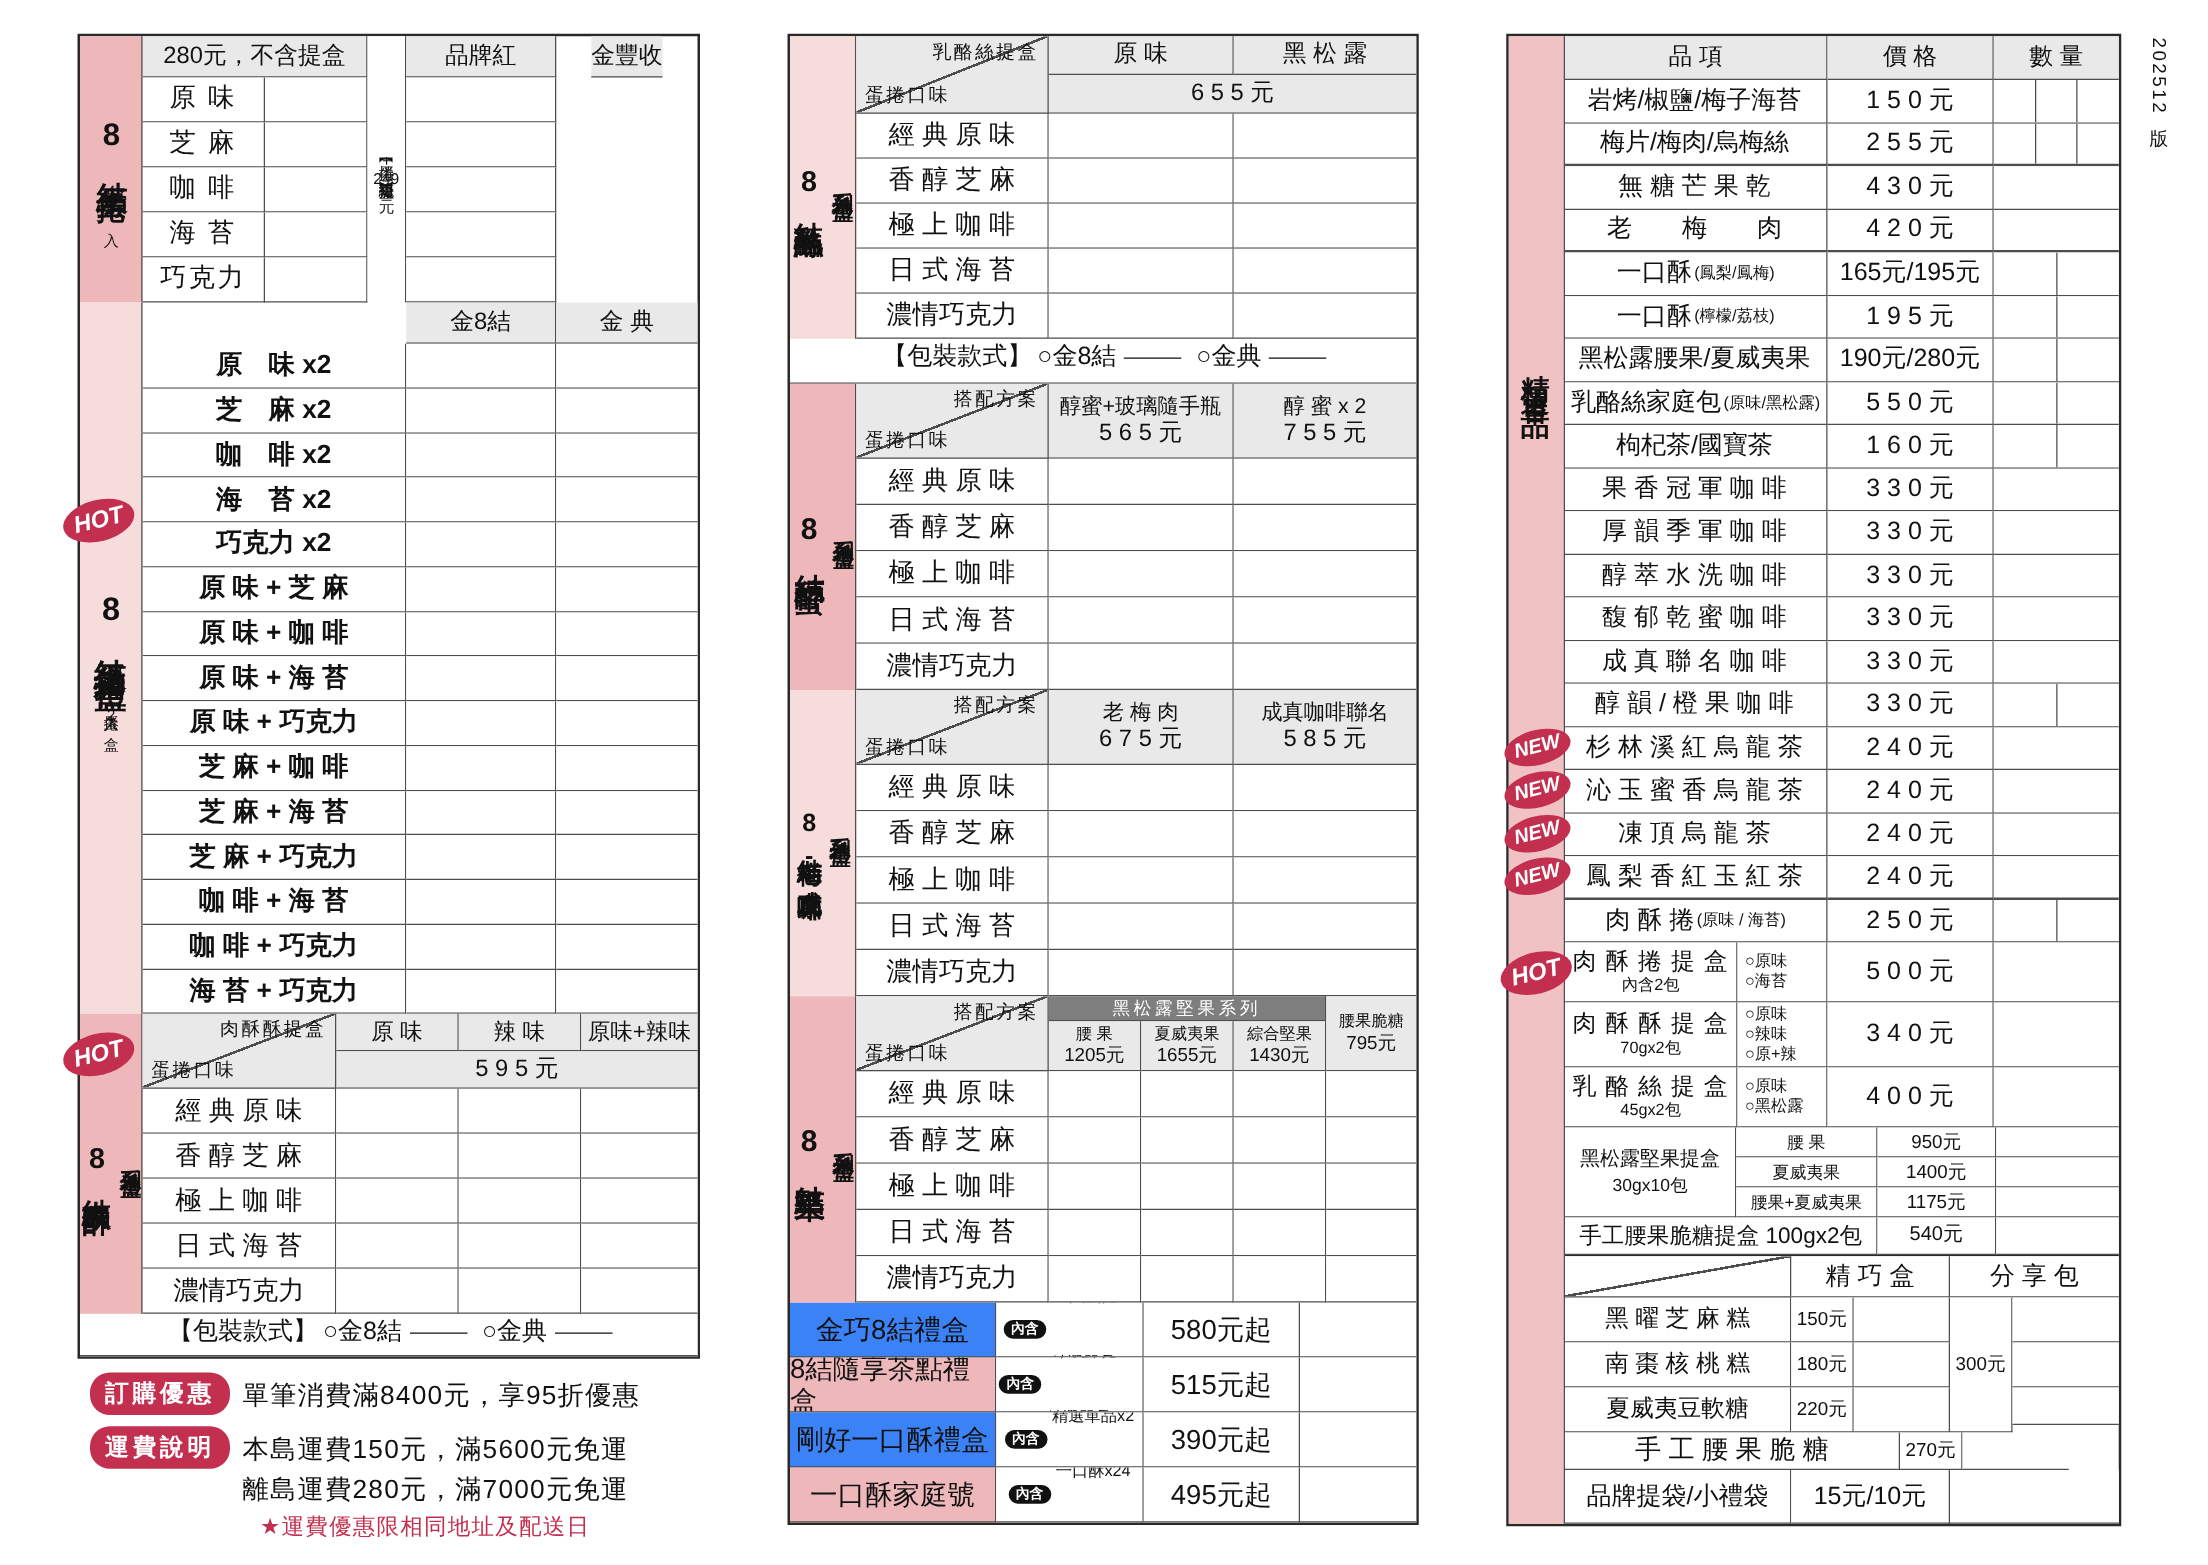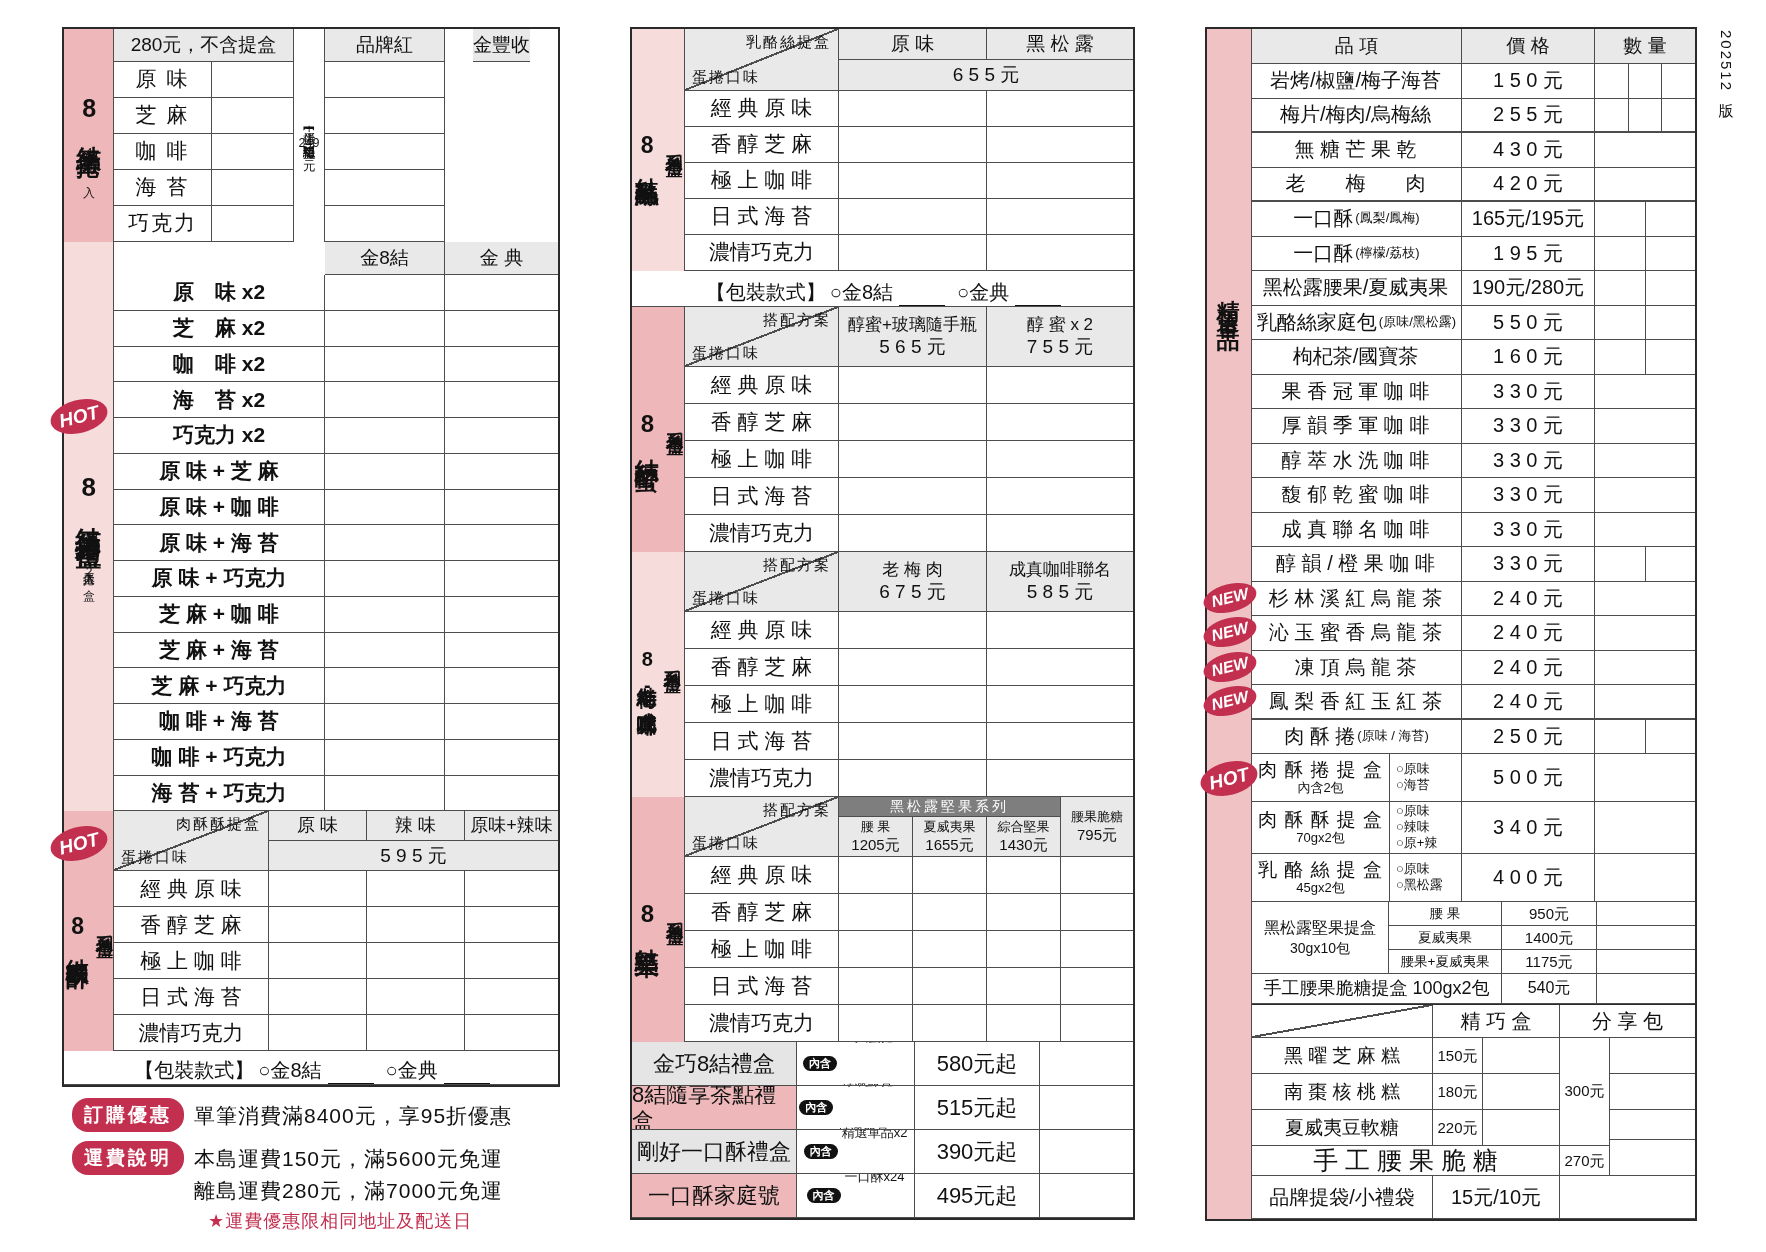--- a/index.html
+++ b/index.html
@@ -30,21 +30,21 @@
   .diag-bottom{position:absolute;bottom:5px;left:7px;font-size:15px;letter-spacing:2px;}
 
   .hot-badge{position:absolute;width:58px;height:33px;background:#c22f4f;border-radius:50%;
      color:#fff;font-weight:bold;font-style:italic;font-size:19px;display:flex;align-items:center;
      justify-content:center;transform:rotate(-14deg);z-index:6;}
   .new-badge{position:absolute;width:54px;height:28px;background:#c22f4f;border-radius:50%;
      color:#fff;font-weight:bold;font-style:italic;font-size:16px;display:none;align-items:center;
      justify-content:center;transform:rotate(-14deg);z-index:6;left:-49px;top:2px;}
   .has-new .new-badge{display:flex;}
 
-  .pack-row{display:flex;align-items:flex-end;justify-content:center;font-size:20px;gap:4px;
+  .pack-row{display:flex;align-items:flex-start;justify-content:center;font-size:20px;gap:4px;
      border-bottom:1px solid #4d4d4d;box-sizing:border-box;background:#fff;padding-left:10px;}
   .blank{display:inline-block;width:46px;height:15px;border-bottom:1.5px solid #111;margin:0 8px 0 2px;}
 
   
   .ltable{left:62px;top:27px;width:498px;}
   .lsec{display:flex;position:relative;}
   .l-strip{width:50px;}
   
   .s1-lcol{width:180px;display:flex;flex-direction:column;}
   .s1-prehdr{height:33px;}
@@ -123,21 +123,21 @@
   .nut-lc{width:74px;flex-direction:column;gap:1px;}
   .nut-lc .n{font-size:13px;}
   .nut-lc .p{font-size:15px;}
   .nut-extra{width:72px;height:60px;border-right:none;flex-direction:column;gap:1px;}
   .nut-extra .n{font-size:13px;}
   .nut-extra .p{font-size:15px;}
   .nut-w{width:74px;}
   .nut-w4{width:72px;border-right:none;}
   
   .gift-row{display:flex;height:44px;}
-  .gift-name{width:165px;background:#e5e5e5;font-size:22px;}
+  .gift-name{width:165px;background:#3b82f6;font-size:22px;}
   .gift-row:nth-of-type(even) .gift-name{background:#eeb8ba;}
   .gift-cont{width:118px;gap:4px;font-size:13px;}
   .contains-badge{background:#111;color:#fff;border-radius:9px;font-size:11px;padding:1px 6px;
      font-weight:bold;white-space:nowrap;}
   .gift-lines{display:flex;flex-direction:column;align-items:flex-start;line-height:1.25;gap:36px;}
   .gift-price{width:125px;font-size:22px;}
   .gift-q{width:93px;border-right:none;}
 
   
   .rtable{left:1205px;top:27px;width:492px;display:flex;}
@@ -193,21 +193,21 @@
   .srow{display:flex;}
   .sw-left .srow{height:36px;}
   .sw-name{width:181px;font-size:19px;}
   .sw-p1{width:50px;font-size:15px;}
   .sw-q1{width:77px;}
   .share-cell{width:50px;font-size:15px;border-right:1px solid #4d4d4d;border-bottom:1px solid #4d4d4d;
      box-sizing:border-box;display:flex;align-items:center;justify-content:center;background:#fff;}
   .sw-q2col{display:flex;flex-direction:column;width:85px;}
   .sw-q2col .cell{width:85px;border-right:none;}
   .cashew-row{height:30px;display:flex;}
-  .cw-name{width:308px;font-size:25px;}
+  .cw-name{width:268px;font-size:21px;}
   .cw-price{width:50px;font-size:15px;}
   .cw-q{width:85px;border-right:none;}
   .bags-row{height:43px;display:flex;}
   .bg-name{width:181px;font-size:20px;}
   .bg-price{width:127px;font-size:20px;}
   .bg-q{width:135px;border-right:none;}
 
   .version{position:absolute;left:1716px;top:30px;writing-mode:vertical-rl;font-size:15px;letter-spacing:2px;}
 </style>
 </head>

